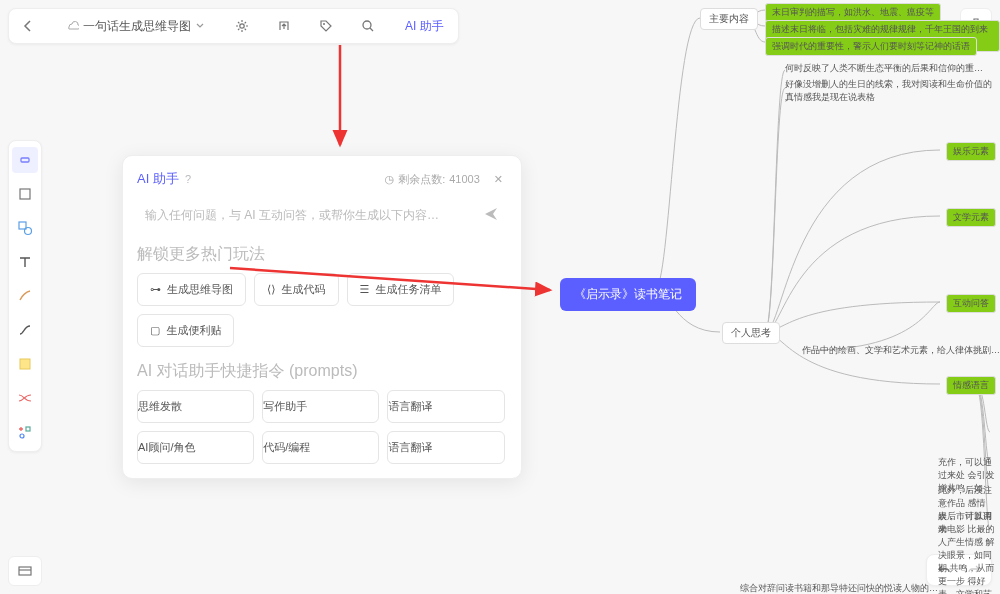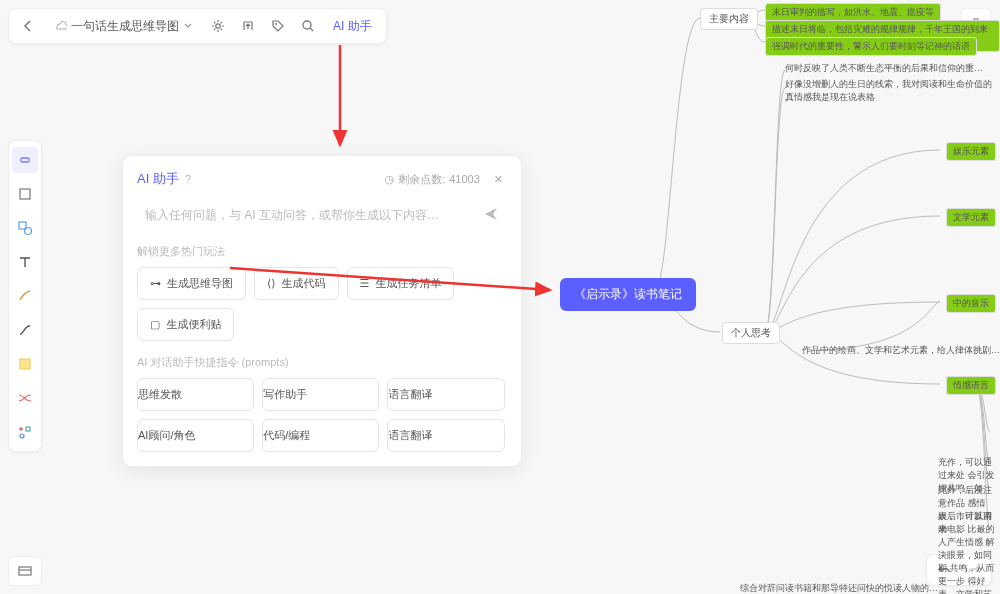--- a/index.html
+++ b/index.html
@@ -1,19 +1,19 @@
 <!DOCTYPE html>
 <html><head>
 <meta charset="utf-8">
 <style>
 * { box-sizing: border-box; margin: 0; padding: 0; }
 body { font-family: -apple-system, "PingFang SC", sans-serif; background: #f7f7f7; width: 1000px; height: 594px; overflow: hidden; position: relative; font-size: 11px; color: #333; }
 
 
-.topbar { position: absolute; top: 8px; left: 8px; background: #fff; border: 1px solid #eee; border-radius: 8px; display: flex; align-items: center; padding: 4px 6px; gap: 4px; box-shadow: 0 1px 3px rgba(0,0,0,.05); }
+.topbar { position: absolute; top: 8px; left: 8px; background: #fff; border: 1px solid #eee; border-radius: 8px; display: flex; align-items: center; padding: 4px 6px; gap: 16px; box-shadow: 0 1px 3px rgba(0,0,0,.05); }
 .topbar .btn { width: 26px; height: 26px; display: flex; align-items: center; justify-content: center; border-radius: 4px; cursor: pointer; color: #666; }
 .topbar .title { display: flex; align-items: center; gap: 4px; padding: 4px 8px; color: #555; font-size: 12px; }
 .topbar .ai { color: #5b5fff; font-weight: 500; padding: 4px 8px; font-size: 12px; }
 
 
 .topright { position: absolute; top: 8px; right: 8px; width: 32px; height: 32px; background: #fff; border: 1px solid #eee; border-radius: 6px; display: flex; align-items: center; justify-content: center; color: #666; }
 
 
 .sidebar { position: absolute; left: 8px; top: 140px; width: 34px; background: #fff; border: 1px solid #eee; border-radius: 8px; display: flex; flex-direction: column; align-items: center; padding: 6px 0; gap: 8px; box-shadow: 0 1px 3px rgba(0,0,0,.05); }
 .sidebar .tool { width: 26px; height: 26px; display: flex; align-items: center; justify-content: center; border-radius: 4px; cursor: pointer; }
@@ -29,21 +29,21 @@
 
 .aipanel { position: absolute; left: 122px; top: 155px; width: 400px; background: #fff; border: 1px solid #eee; border-radius: 10px; padding: 14px; box-shadow: 0 4px 20px rgba(0,0,0,.08); }
 .aipanel .head { display: flex; align-items: center; justify-content: space-between; margin-bottom: 12px; }
 .aipanel .head .t { color: #5b5fff; font-size: 13px; font-weight: 500; display: flex; gap: 6px; align-items: center; }
 .aipanel .head .pts { color: #aaa; font-size: 11px; display: flex; gap: 4px; align-items: center; }
 .aipanel .close { color: #aaa; cursor: pointer; padding: 0 4px; }
 .aipanel .inputrow { display: flex; align-items: center; gap: 8px; padding: 6px 8px; border-radius: 6px; margin-bottom: 14px; }
 .aipanel .inputrow input { flex: 1; border: none; outline: none; font-size: 12px; color: #333; background: transparent; }
 .aipanel .inputrow input::placeholder { color: #bbb; }
 .aipanel .send { color: #bbb; cursor: pointer; }
-.aipanel .seclabel { color: #bbb; font-size: 11px; margin-bottom: 8px; }
+.aipanel .seclabel { color: #bbb; font-size: 16px; margin-bottom: 8px; }
 .aipanel .chips { display: flex; flex-wrap: wrap; gap: 8px; margin-bottom: 14px; }
 .aipanel .chip { border: 1px solid #e5e5e5; border-radius: 6px; padding: 8px 12px; font-size: 11px; color: #555; display: flex; align-items: center; gap: 6px; cursor: pointer; }
 .aipanel .pchips { display: flex; flex-wrap: wrap; gap: 8px; }
 .aipanel .pchip { border: 1px solid #e5e5e5; border-radius: 6px; padding: 8px 0; width: calc(33.3% - 6px); font-size: 11px; color: #555; cursor: pointer; }
 
 
 .arrow { position: absolute; pointer-events: none; }
 
 
 .mindmap { position: absolute; left: 560px; top: 0; width: 440px; height: 594px; }
@@ -277,21 +277,21 @@
   <div class="leafbox" style="left:205px;top:20px">描述末日将临，包括灾难的规律规律，千年王国的到来等</div>
   <div class="leafbox" style="left:205px;top:37px">强调时代的重要性，警示人们要时刻等记神的话语</div>
 
   <div class="branchlabel" style="left:162px;top:322px">个人思考</div>
 
   <div class="leaf" style="left:225px;top:62px">何时反映了人类不断生态平衡的后果和信仰的重要性</div>
   <div class="leaf" style="left:225px;top:78px;max-width:210px;white-space:normal">好像没增删人的生日的线索，我对阅读和生命价值的真情感我是现在说表格</div>
 
   <div class="leafbox" style="left:386px;top:142px">娱乐元素</div>
   <div class="leafbox" style="left:386px;top:208px">文学元素</div>
-  <div class="leafbox" style="left:386px;top:294px">中的音乐</div>
+  <div class="leafbox" style="left:386px;top:294px">互动问答</div>
   <div class="leaf" style="left:242px;top:344px">作品中的绘画、文学和艺术元素，给人律体挑剧的情感感受</div>
   <div class="leafbox" style="left:386px;top:376px">情感语言</div>
 
   <div class="leaf" style="left:378px;top:456px;white-space:normal;max-width:62px">充作，可以通过来处 会引发增共鸣，如</div>
   <div class="leaf" style="left:378px;top:484px;white-space:normal;max-width:62px">此外，后没注意作品 感情表，市计算用来</div>
   <div class="leaf" style="left:378px;top:510px;white-space:normal;max-width:62px">娱后，可以调动电影 比最的人产生情感 解决眼景，如同期 共鸣，从而更一步 得好表，文学和艺 会感觉，读书图景几</div>
 
   <div class="leaf" style="left:180px;top:582px">综合对辞问读书籍和那导特还问快的悦读人物的图，学习和者拥抱这里</div>
 </div>
 

